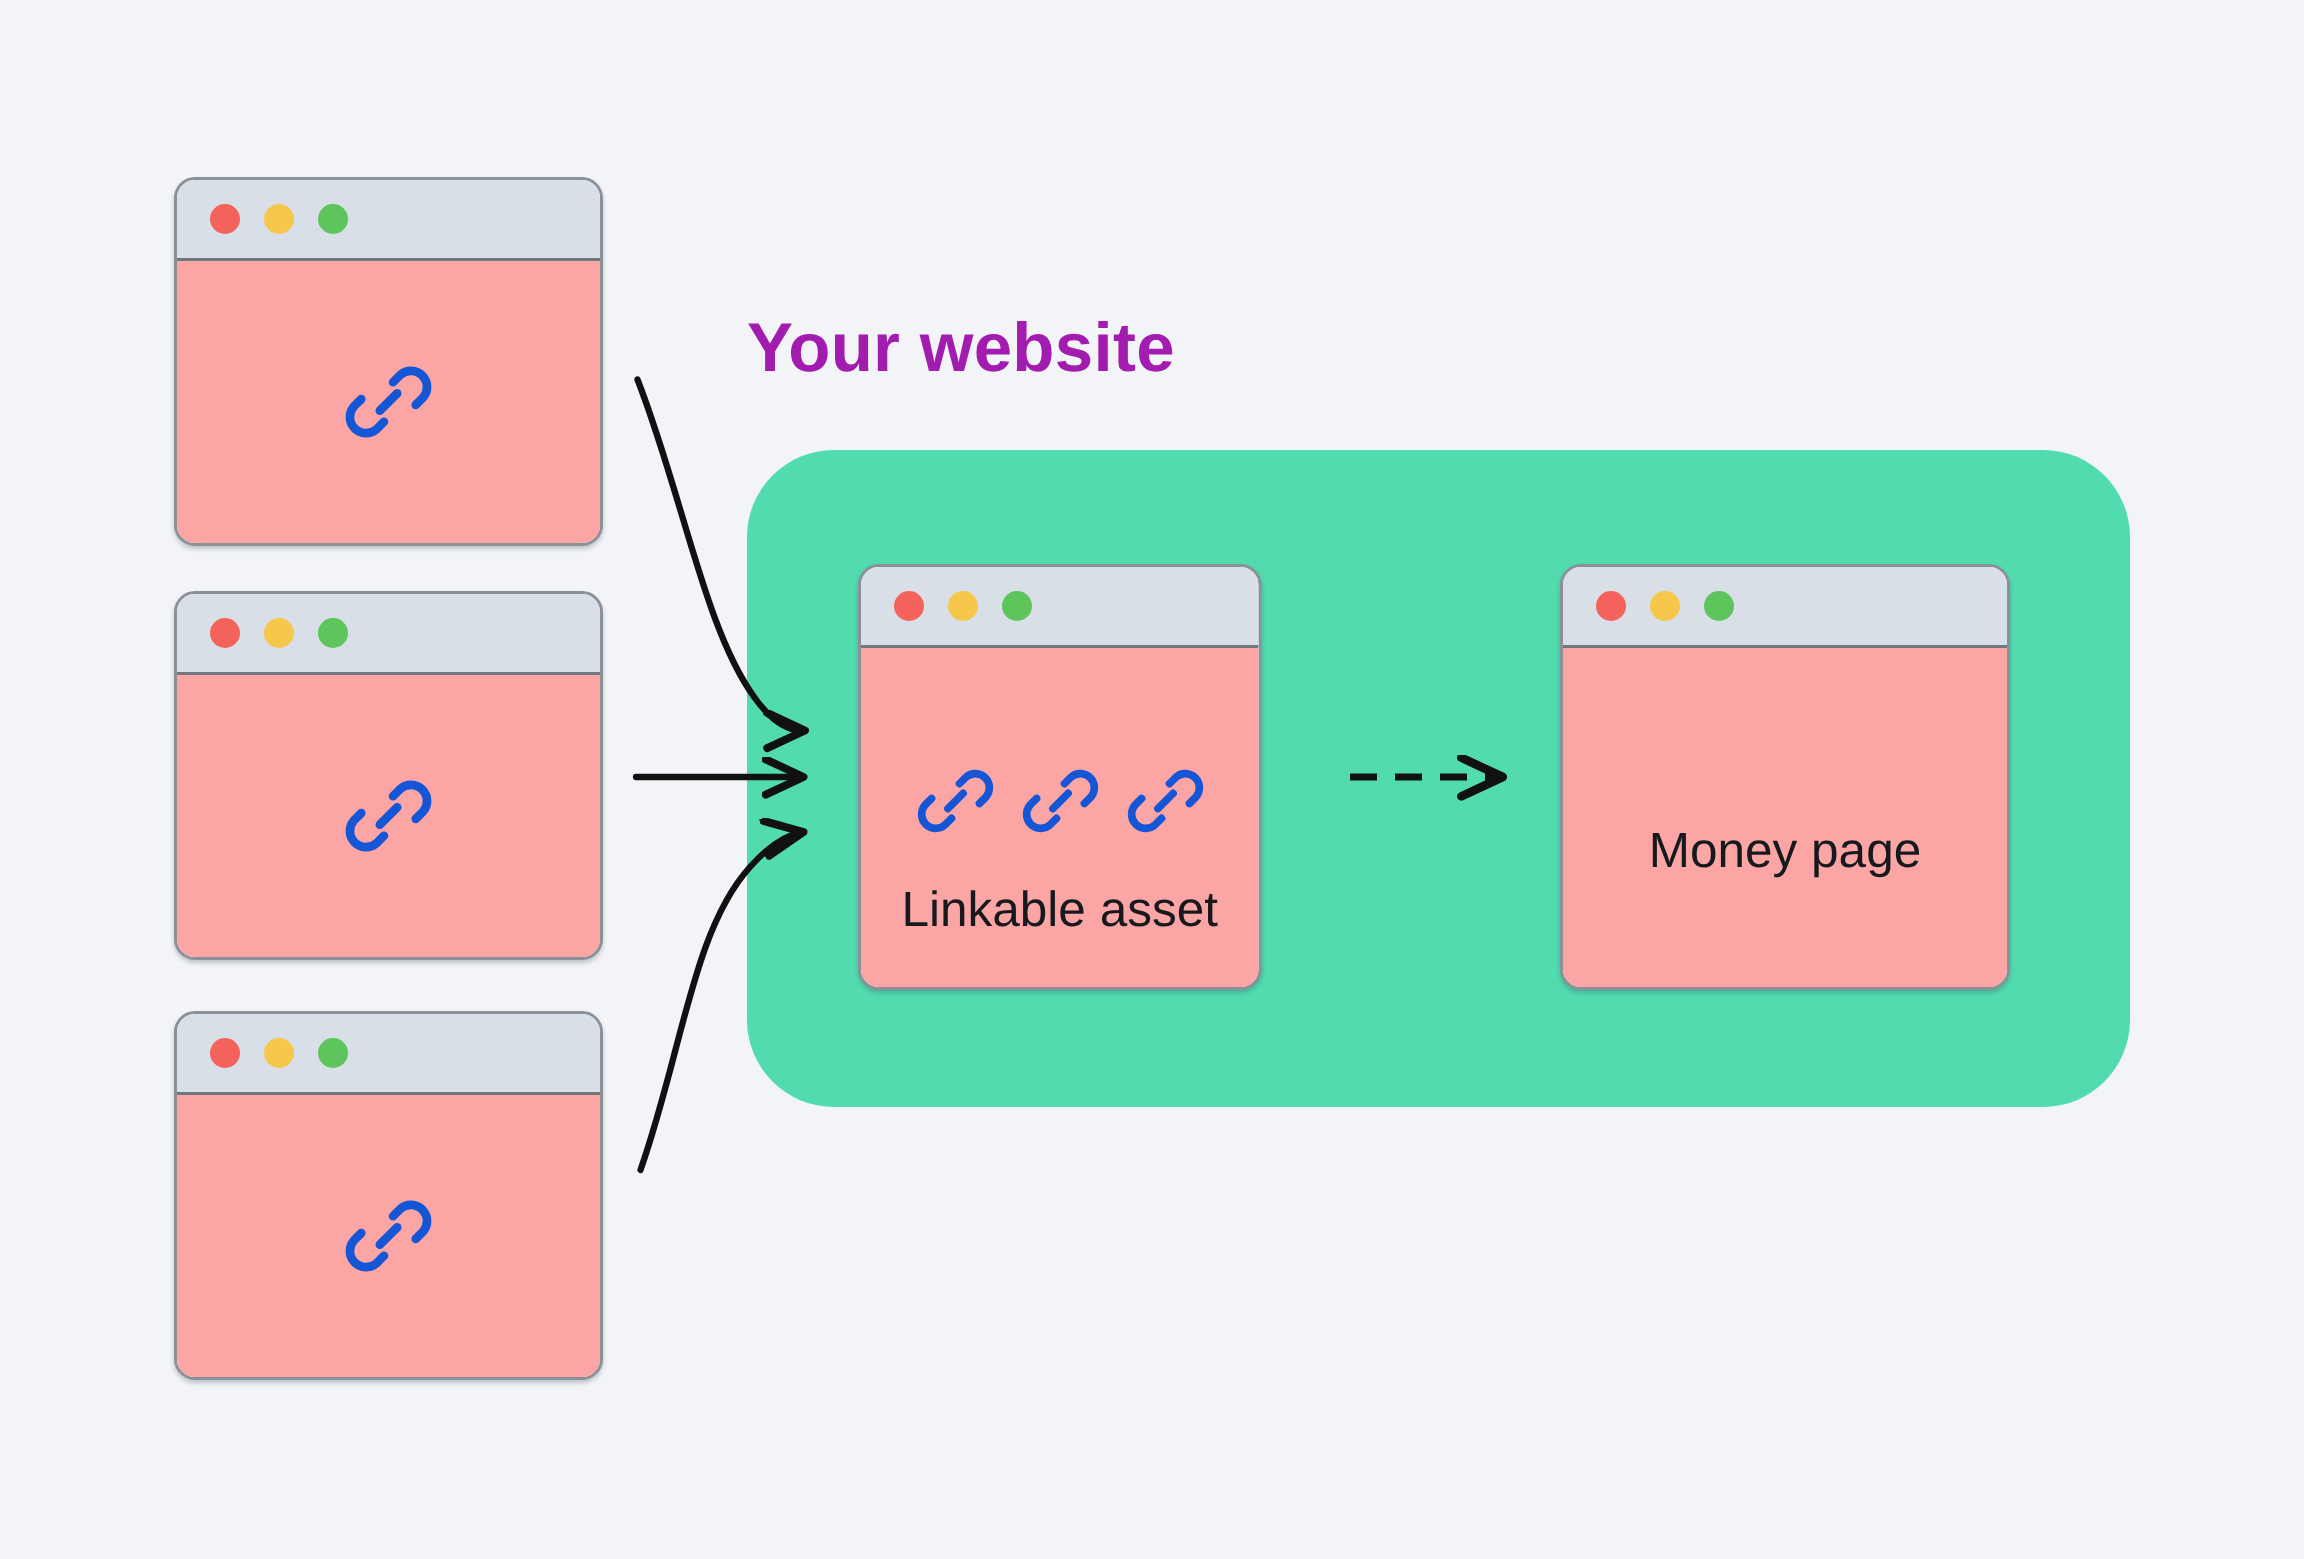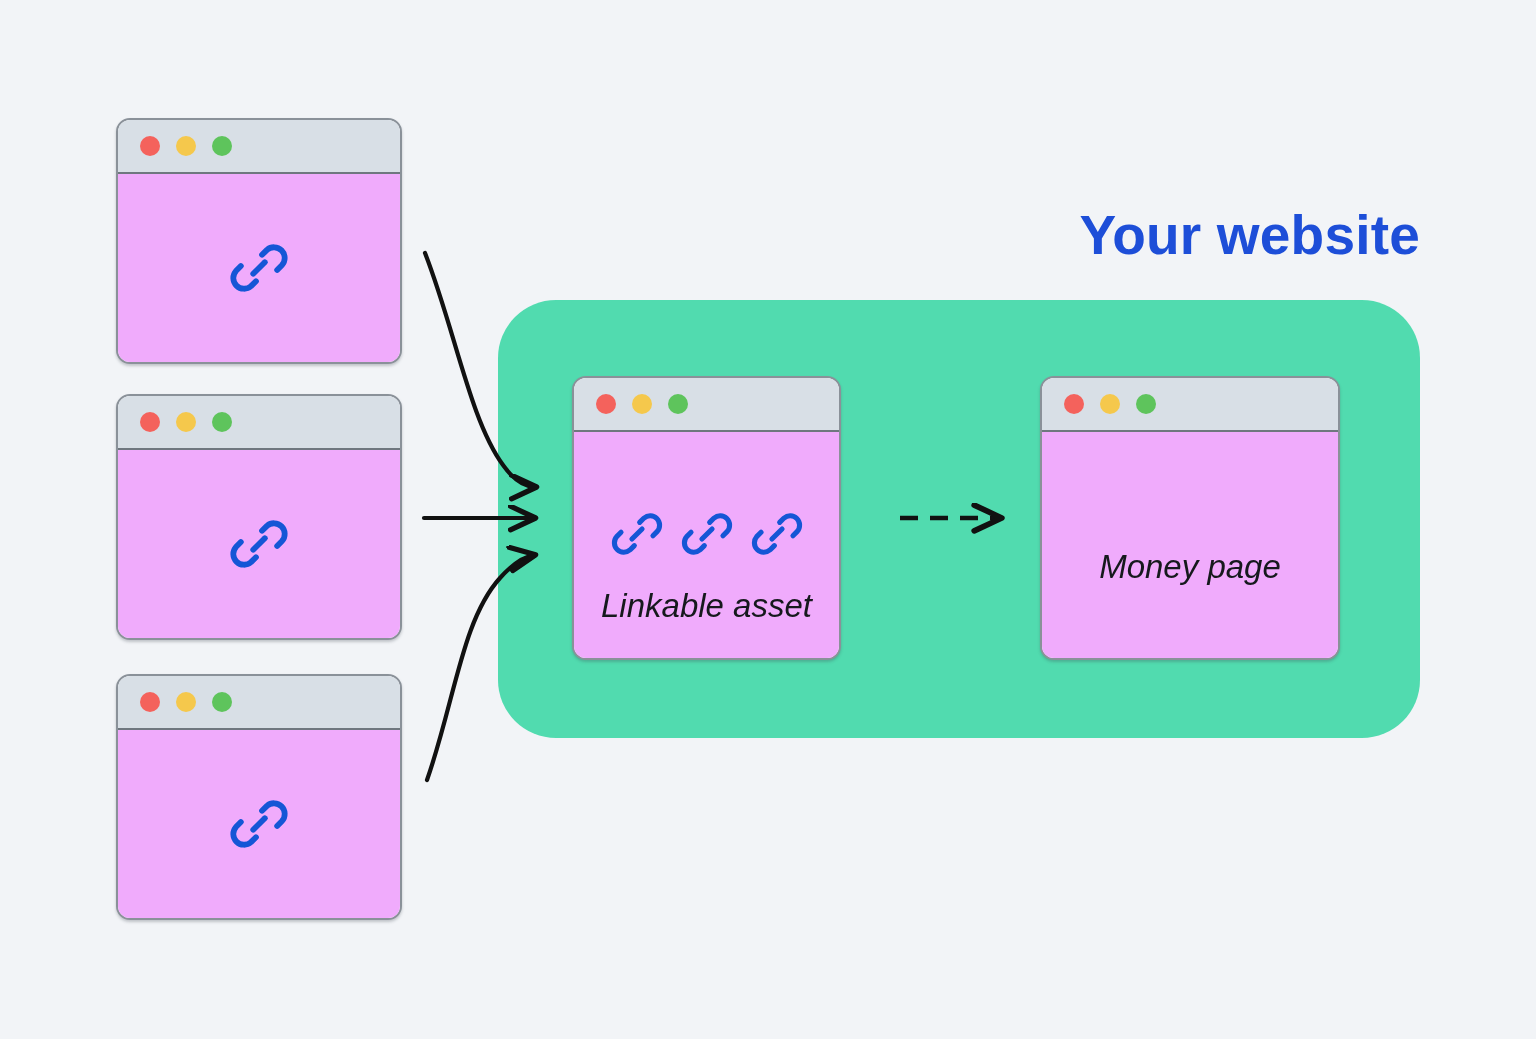--- a/index.html
+++ b/index.html
@@ -53,22 +53,21 @@
   .dot.yellow { background: #f5c84c; }
   .dot.green  { background: #5ec45c; }
 
   .browser-body {
     position: relative;
     height: calc(100% - 54px);
     display: flex;
     flex-direction: column;
     align-items: center;
     justify-content: center;
-    background: #f0abfc;
-    font-style: italic;
+    background: #fca5a5;
   }
 
   
   .link-icon { display: block; }
   .link-row {
     display: flex;
     flex-direction: row;
     align-items: center;
     justify-content: center;
     gap: 12px;
@@ -91,23 +90,23 @@
     background: #51dbaf;
     border-radius: 58px;
   }
 
   
   #website-title {
     position: absolute;
     left: 498px;
     top: 208px;
     width: 922px;
-    text-align: right;
-    color: #1d4ed8;
-    font-size: 55px;
+    text-align: left;
+    color: #a21caf;
+    font-size: 46px;
     font-weight: 700;
     letter-spacing: 0.2px;
     line-height: 1;
   }
 
   
   #linkable-asset-card {
     left: 572px;
     top: 376px;
     width: 269px;

